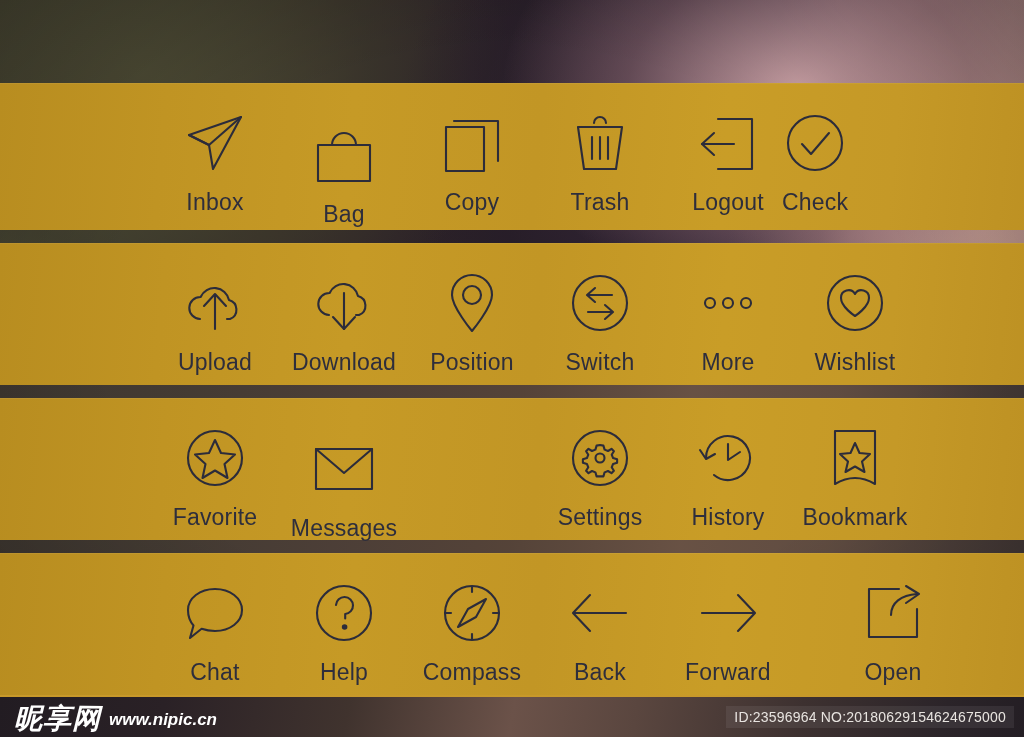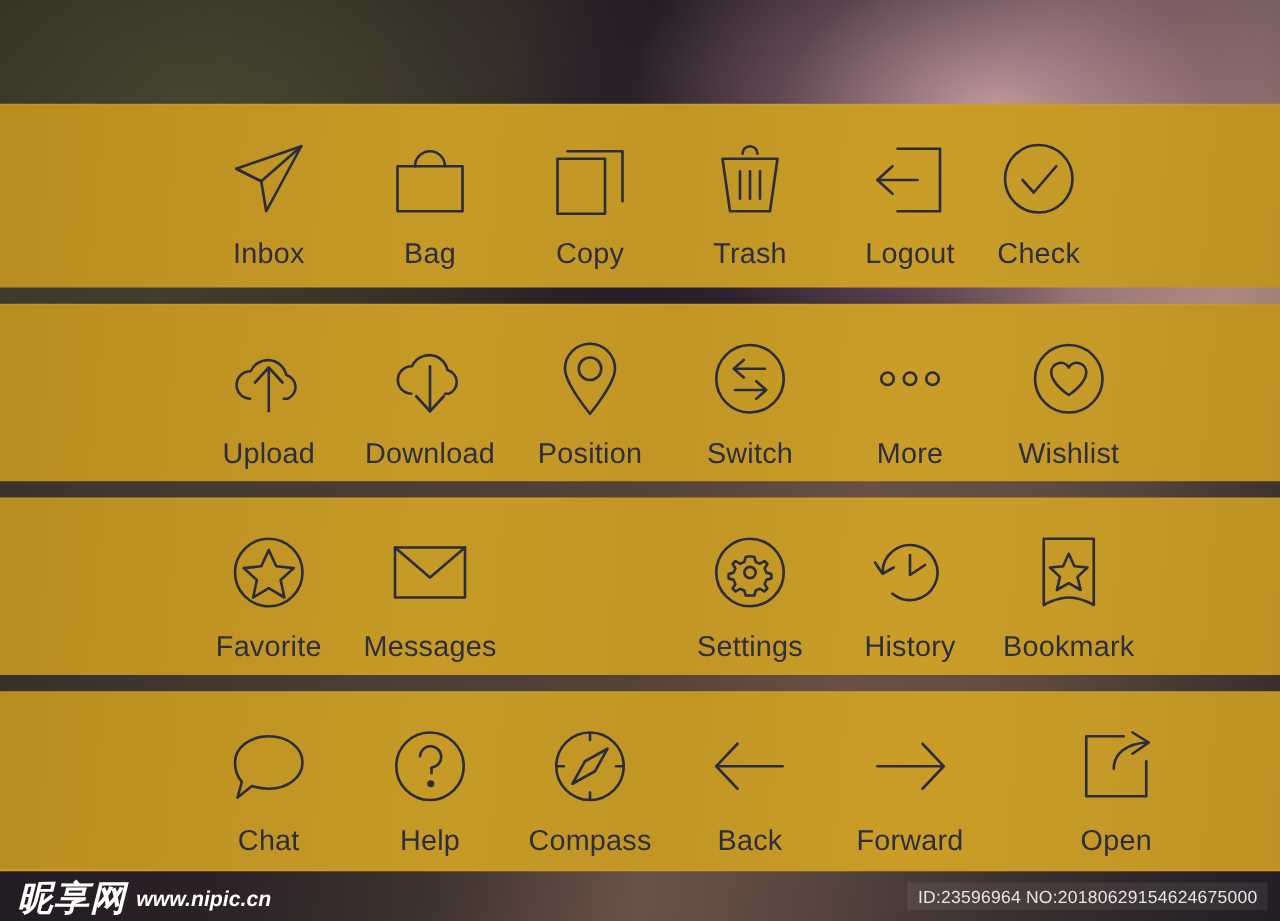--- a/index.html
+++ b/index.html
@@ -191,21 +191,21 @@
     <div class="band-inner" id="band-inner-1">
         <div class="cell" style="left: 126px;">
           <div class="icon-box">
             <svg viewBox="0 0 64 64" width="64" height="64">
               <path d="M6 24 L58 6 L30 58 L26 34 Z"></path>
               <path d="M6 24 L26 34 L58 6"></path>
             </svg>
           </div>
           <div class="label">Inbox</div>
         </div>
-        <div class="cell" style="left: 255px;">
+        <div class="cell" style="left: 255px; margin-top: 12px;">
           <div class="icon-box">
             <svg viewBox="0 0 64 64" width="64" height="64">
               <rect x="6" y="22" width="52" height="36"></rect>
               <path d="M20 22 a12 12 0 0 1 24 0"></path>
             </svg>
           </div>
           <div class="label">Bag</div>
         </div>
         <div class="cell" style="left: 383px;">
           <div class="icon-box">
@@ -231,21 +231,21 @@
         <div class="cell" style="left: 639px;">
           <div class="icon-box">
             <svg viewBox="0 0 64 64" width="64" height="64">
               <path d="M22 8 L56 8 L56 58 L22 58"></path>
               <line x1="6" y1="33" x2="38" y2="33"></line>
               <path d="M18 22 L6 33 L18 44"></path>
             </svg>
           </div>
           <div class="label">Logout</div>
         </div>
-        <div class="cell" style="left: 742px;">
+        <div class="cell" style="left: 726px;">
           <div class="icon-box">
             <svg viewBox="0 0 64 64" width="64" height="64">
               <circle cx="32" cy="32" r="27"></circle>
               <path d="M19 33 L28 43 L46 22"></path>
             </svg>
           </div>
           <div class="label">Check</div>
         </div>
       </div>
   </div>
@@ -319,21 +319,21 @@
     <div class="band-inner" id="band-inner-3">
         <div class="cell" style="left: 126px;">
           <div class="icon-box">
             <svg viewBox="0 0 64 64" width="64" height="64">
               <circle cx="32" cy="32" r="27"></circle>
               <path d="M32 14 L38 27 L52 28.5 L41.5 38 L44.5 52 L32 44.5 L19.5 52 L22.5 38 L12 28.5 L26 27 Z"></path>
             </svg>
           </div>
           <div class="label">Favorite</div>
         </div>
-        <div class="cell" style="left: 255px;">
+        <div class="cell" style="left: 255px; justify-content: flex-end;">
           <div class="icon-box">
             <svg viewBox="0 0 64 64" width="64" height="64">
               <rect x="4" y="12" width="56" height="40"></rect>
               <path d="M4 12 L32 36 L60 12"></path>
             </svg>
           </div>
           <div class="label">Messages</div>
         </div>
         <div class="cell" style="left: 511px; align-items: center;">
           <div class="icon-box">

